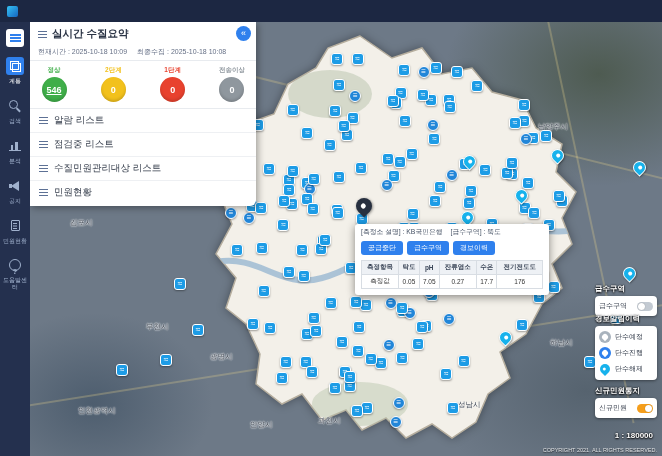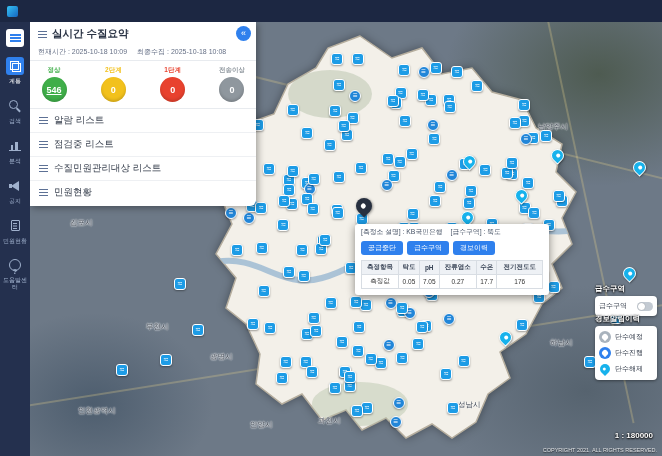--- a/index.html
+++ b/index.html
@@ -431,20 +431,29 @@
             </span>
           <span class="lg-lbl">단수진행</span>
         </div>
         <div class="lg-row">
           <span class="pin-mini"></span>
           <span class="lg-lbl">단수해제</span>
         </div>
       </div>
     </div>
 
+    <div class="legend" style="top:364px">
+      <div class="lg-title">신규민원통지</div>
+      <div class="lg-panel">
+        <div class="lg-row">
+          <span class="lg-lbl">신규민원</span>
+          <span class="toggle on"></span>
+        </div>
+      </div>
+    </div>
 
     <div id="scale-text">1 : 180000</div>
     <div id="copyright">COPYRIGHT 2021. ALL RIGHTS RESERVED.</div>
   </div>
 
   <div id="summary">
     <div class="panel-head">
       <span class="i-list"></span>
       <span class="panel-title">실시간 수질요약</span>
       <span class="collapse-btn">«</span>

